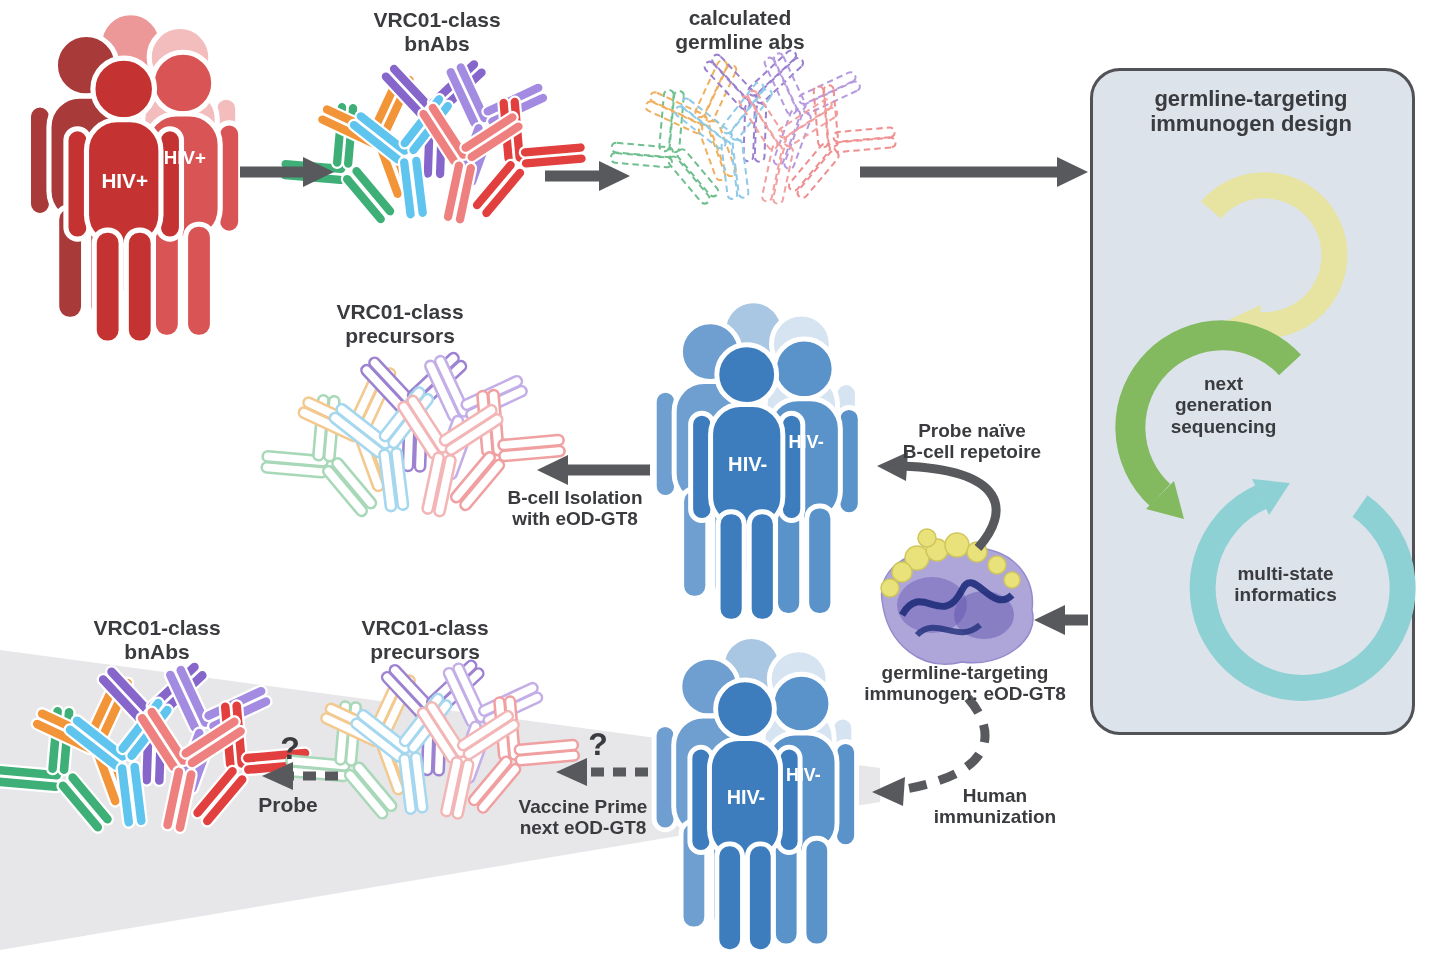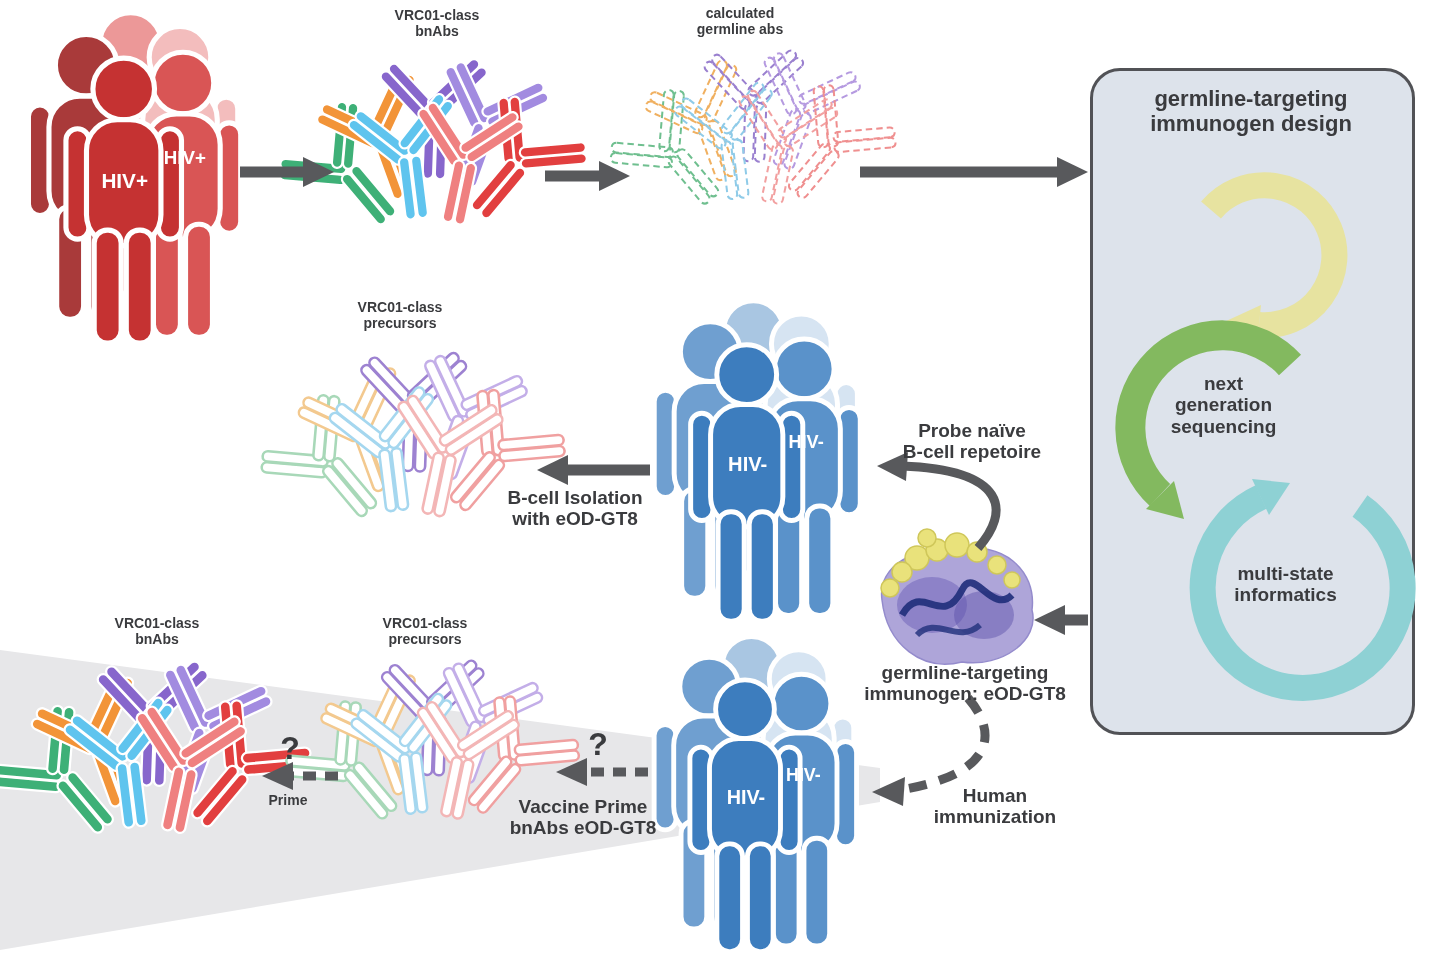--- a/index.html
+++ b/index.html
@@ -2,21 +2,21 @@
 <html><head>
 <meta charset="utf-8">
 <style>
   * { margin:0; padding:0; box-sizing:border-box; }
   html,body { background:#ffffff; font-family:"Liberation Sans", sans-serif; }
   .canvas { position:relative; width:1440px; height:956px; background:#fff; overflow:hidden; }
   .abs { position:absolute; }
   svg.abs { overflow:visible; }
   .lbl { position:absolute; white-space:pre-line; text-align:center; font-weight:bold;
          color:#3a3b3e; line-height:1.13; }
-  .f21 { font-size:14px; }
+  .f21 { font-size:21px; }
   .f19 { font-size:19px; }
   .f22 { font-size:22px; }
   .q   { font-size:32px; }
   .person { stroke:#ffffff; stroke-width:4; }
   .grp text { font-weight:bold; fill:#ffffff; stroke:none; font-family:"Liberation Sans",sans-serif; }
   .ab-solid   { fill:currentColor; stroke:#ffffff; stroke-width:2.5; }
   .ab-outline { fill:#ffffff; stroke:currentColor; stroke-width:3; }
   .ab-dashed  { fill:none; stroke:currentColor; stroke-width:2.5; stroke-dasharray:8 5; }
   .panel { position:absolute; left:1090px; top:68px; width:325px; height:667px;
            background:#dde3eb; border:3px solid #515256; border-radius:30px; }
@@ -244,19 +244,19 @@
   <div class="lbl f19" style="left:475px;top:487px;width:200px">B-cell Isolation
 with eOD-GT8</div>
   <div class="lbl f19" style="left:845px;top:662px;width:240px">germline-targeting
 immunogen: eOD-GT8</div>
   <div class="lbl f21" style="left:57px;top:616px;width:200px">VRC01-class
 bnAbs</div>
   <div class="lbl f21" style="left:325px;top:616px;width:200px">VRC01-class
 precursors</div>
   <div class="lbl q" style="left:548px;top:726px;width:100px">?</div>
   <div class="lbl q" style="left:240px;top:730px;width:100px">?</div>
-  <div class="lbl f21" style="left:238px;top:793px;width:100px">Prime</div>
+  <div class="lbl f21" style="left:238px;top:793px;width:100px">Probe</div>
   <div class="lbl f19" style="left:483px;top:796px;width:200px">Vaccine Prime
-bnAbs eOD-GT8</div>
+next eOD-GT8</div>
   <div class="lbl f19" style="left:895px;top:785px;width:200px">Human
 immunization</div>
 
 </div>
 
 </body></html>

